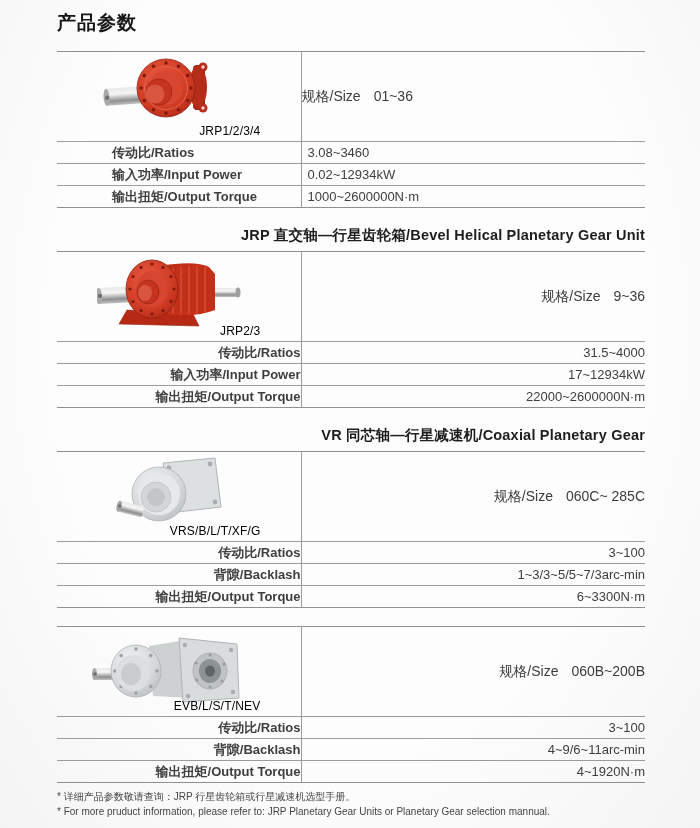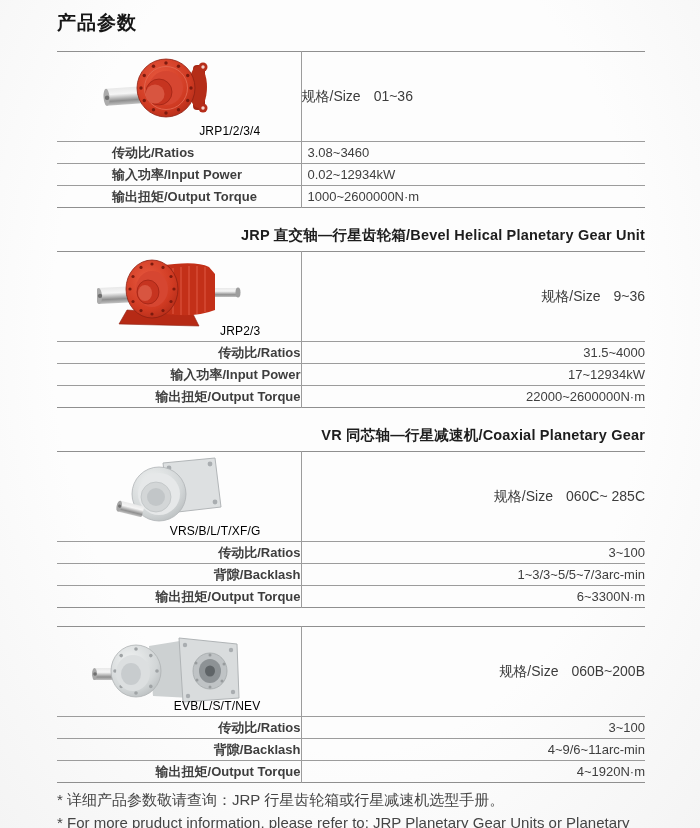--- a/index.html
+++ b/index.html
@@ -36,21 +36,21 @@
   td.img-cell { position: relative; }
   td.img-cell svg { position: absolute; }
   .model {
     position: absolute; bottom: 3px; right: 40px;
     font-size: 12px; color: #000000; letter-spacing: 0.2px;
   }
   td.size-cell { padding-left: 22px; font-size: 14px; color: #3c3c3c; }
   .size-val { margin-left: 13px; }
 
   .footnotes { margin-top: 6px; }
-  .footnote { font-size: 15px; line-height: 1.5; color: #454545; }
+  .footnote { font-size: 10px; line-height: 1.5; color: #454545; }
 </style>
 </head>
 <body>
 
 <div class="page">
 
   <div class="title-zh">产品参数</div>
 
   <div class="product">
     <table class="spec-table">

